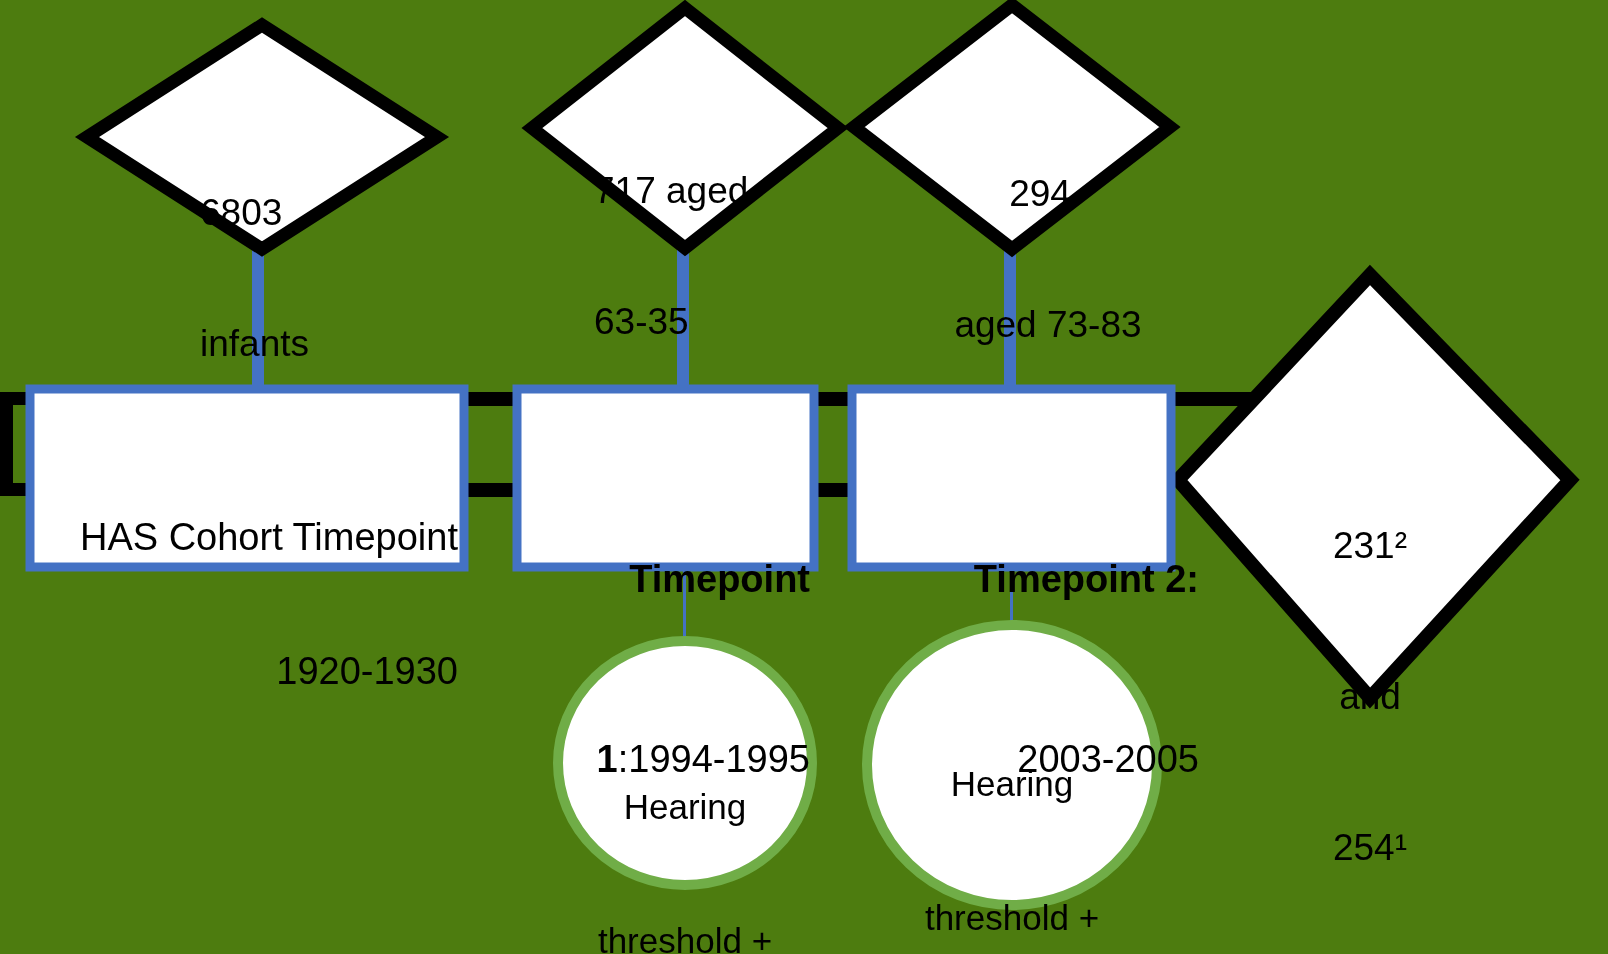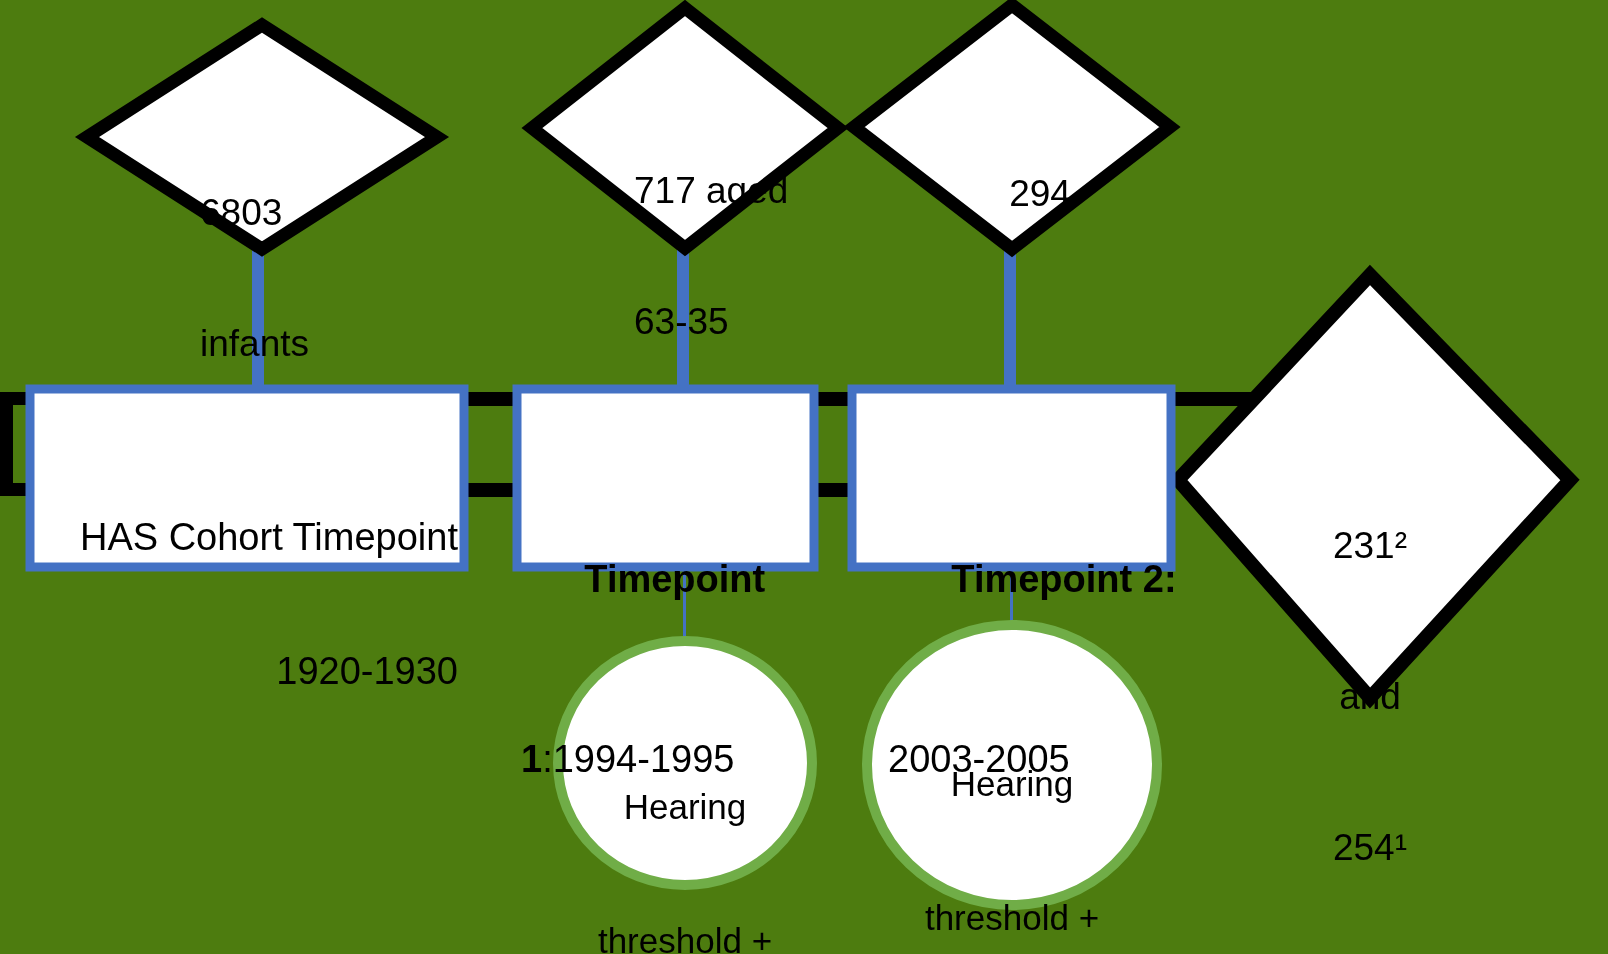--- a/index.html
+++ b/index.html
@@ -28,21 +28,21 @@
     position: absolute;
     color: #000000;
     line-height: 1.18;
     white-space: pre-wrap;
   }
   .diamond-text {
     font-size: 37px;
   }
   .box-text {
     font-size: 38px;
-    text-align: left;
+    text-align: right;
   }
   .box-text.left {
     text-align: right;
   }
   .circle-text {
     font-size: 35px;
     text-align: center;
   }
   .bold {
     font-weight: bold;
@@ -91,27 +91,28 @@
     <ellipse cx="685" cy="763" rx="127" ry="122" fill="#ffffff" stroke="#70AD47" stroke-width="10"></ellipse>
 
     <ellipse cx="1012" cy="765" rx="145" ry="140" fill="#ffffff" stroke="#70AD47" stroke-width="10"></ellipse>
   </svg>
 
   <div class="node-text diamond-text" style="left:200px; top:104px; width:180px; text-align:left;">
     <div>6803</div>
     <div>infants</div>
   </div>
 
-  <div class="node-text diamond-text" style="left:594px; top:82px; width:210px; text-align:left;margin-left:40px;">
+  <div class="node-text diamond-text" style="left:594px; top:82px; width:210px; text-align:left;">
     <div>717 aged</div>
     <div>63-35</div>
   </div>
 
   <div class="node-text diamond-text" style="left:920px; top:85px; width:240px; text-align:center;">
     <div>294</div>
+    <div style="padding-left:16px;">aged 73-83</div>
   </div>
 
   <div class="node-text diamond-text" style="left:1280px; top:420px; width:180px; text-align:center; line-height:1.36;">
     <div>231²</div>
     <div>and</div>
     <div>254¹</div>
     
   </div>
 
   <div class="node-text box-text left" style="left:48px; top:425px; width:410px;">

